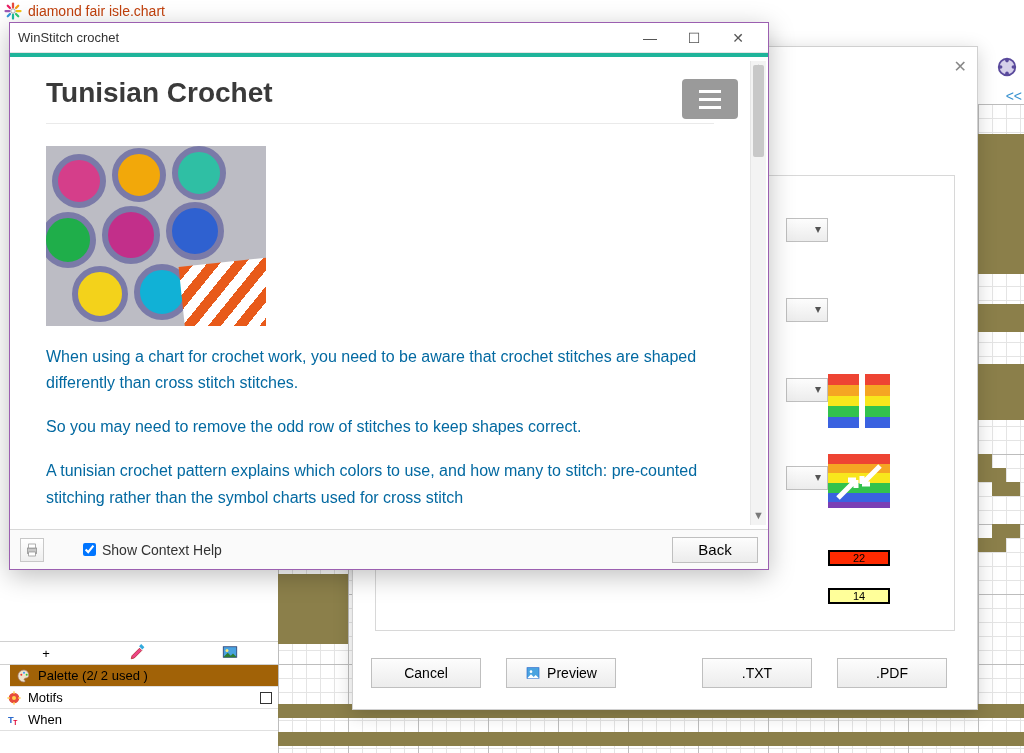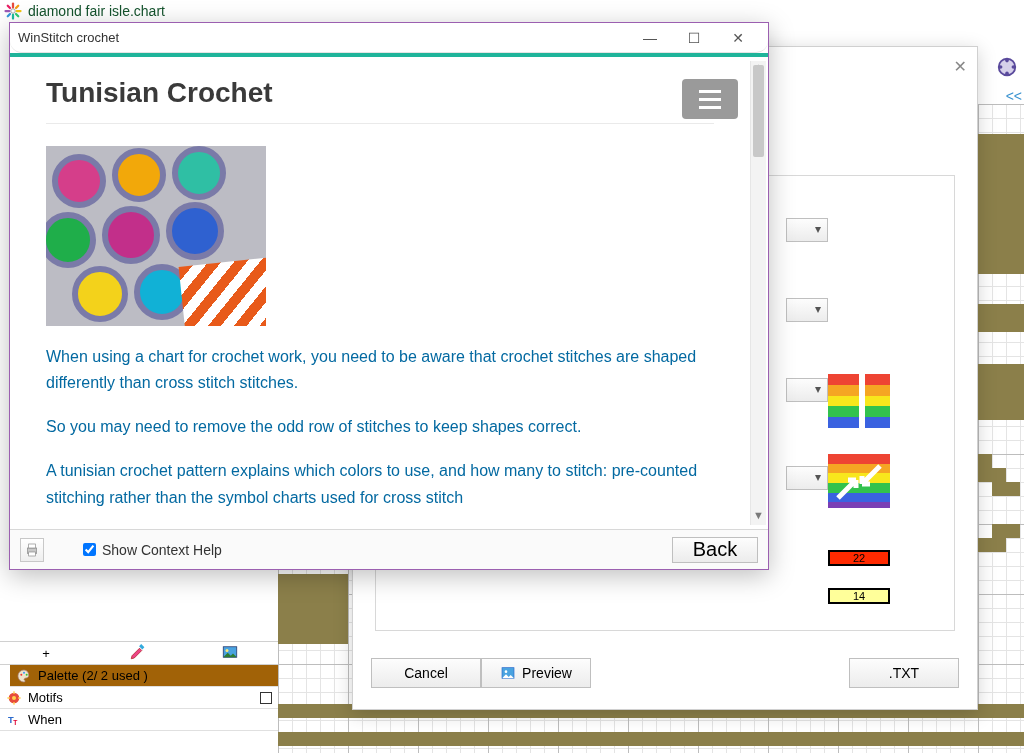--- a/index.html
+++ b/index.html
@@ -1,20 +1,20 @@
 <!DOCTYPE html>
 <html><head>
 <meta charset="utf-8">
 <style>
 * { box-sizing: border-box; margin: 0; padding: 0; font-family: "Segoe UI", Tahoma, sans-serif; }
 body { width: 1024px; height: 753px; overflow: hidden; background: #fff; position: relative; font-size: 13px; }
 
 
 .app-bg { position: absolute; inset: 0; }
-.app-title { position: absolute; left: 28px; top: 0; height: 22px; line-height: 22px; color: #14532d; font-size: 14px; }
+.app-title { position: absolute; left: 28px; top: 0; height: 22px; line-height: 22px; color: #c2410c; font-size: 14px; }
 .app-title-icon { position: absolute; left: 4px; top: 2px; width: 18px; height: 18px; }
 .app-corner-icon { position: absolute; right: 6px; top: 56px; width: 22px; height: 22px; }
 .nav-arrows { position: absolute; right: 2px; top: 88px; color: #3992d0; font-size: 14px; }
 
 
 .canvas { position: absolute; left: 278px; top: 104px; right: 0; bottom: 0;
   background:
     repeating-linear-gradient(to right, #e4e4e4 0 1px, transparent 1px 14px),
     repeating-linear-gradient(to bottom, #e4e4e4 0 1px, transparent 1px 14px),
     #fff; }
@@ -33,56 +33,56 @@
 .lp-row.selected { background:#a16207;margin-left:10px; }
 .lp-checkbox { margin-left:auto; width:12px; height:12px; border:1px solid #333; }
 .lp-icon { width:16px; height:16px; display:inline-block; }
 
 
 .dlg2 { position:absolute; left:352px; top:46px; width:626px; height:664px; background:#fff; border:1px solid #d0d0d0; box-shadow:0 4px 18px rgba(0,0,0,0.18); }
 .dlg2-close { position:absolute; right:10px; top:10px; font-size:16px; color:#888; }
 .dlg2-body { position:absolute; left:22px; top:128px; right:22px; bottom:78px; border:1px solid #d8d8d8; background:#fff; }
 .dlg2 .caret { position:absolute; width:42px; height:24px; border:1px solid #bfbfbf; background:linear-gradient(#fdfdfd,#ececec); }
 .dlg2 .caret::after{content:"▾"; position:absolute; right:6px; top:3px; color:#555; font-size:12px;}
-.dlg2-footer { position:absolute; left:0; right:0; bottom:16px; height:40px; display:flex; align-items:center; gap:0; padding:0 18px; }
+.dlg2-footer { position:absolute; left:0; right:12px; bottom:16px; height:40px; display:flex; align-items:center; gap:25px; padding:0 18px; }
 .dlg2-footer .btn { width:110px; height:30px; border:1px solid #bfbfbf; background:linear-gradient(#fdfdfd,#ececec); display:flex; align-items:center; justify-content:center; gap:6px; font-size:14px; }
 .dlg2-footer .spacer { flex:1; }
 
 
 .swatches { position:absolute; right:60px; top:198px; width:66px; }
 .sw { width:62px; height:54px; margin-bottom:26px; }
 .sw-rainbow { background:linear-gradient(#e43,#e43 20%,#f5a623 20% 40%,#f8e71c 40% 60%,#32c24d 60% 80%,#3a62e0 80%); position:relative;}
 .sw-rainbow::after{content:"";position:absolute;left:50%;top:0;bottom:0;width:6px;background:#fff;}
 .sw-rainbow2 { background:linear-gradient(#e43,#e43 18%,#f5a623 18% 36%,#f8e71c 36% 54%,#32c24d 54% 72%,#3a62e0 72% 88%,#7a3fb5 88%); position:relative;}
 .sw-rainbow2 svg{position:absolute;inset:0;}
 .sw-counts { display:flex; flex-direction:column; gap:6px;}
 .sw-counts div{height:22px;border:2px solid #000;display:flex;align-items:center;justify-content:center;font-size:11px;margin-top:16px;}
 .sw-red{background:#ff2a00;color:#000;}
 .sw-yel{background:#ffff9a;color:#000;}
 
 
 .help { position:absolute; left:9px; top:22px; width:760px; height:548px; background:#fff; border:1px solid #9b5fb0; box-shadow:0 6px 24px rgba(0,0,0,0.25); }
-.help-titlebar { height:30px; display:flex; align-items:center; padding:0 8px; border-bottom:1px solid #e4e4e4;border-radius:12px; }
+.help-titlebar { height:30px; display:flex; align-items:center; padding:0 8px; border-bottom:1px solid #e4e4e4; }
 .help-titlebar .t { flex:1; font-size:13px; color:#333; }
 .help-titlebar .winbtn { width:44px; text-align:center; font-size:14px; color:#555; }
 .help-accent { height:4px; background:#1fb49a; }
 .help-content { position:absolute; left:0; right:18px; top:34px; bottom:42px; padding:20px 36px 10px 36px; overflow:hidden; }
 .help h1 { font-size:28px; font-weight:600; color:#3a3a3a; margin-bottom:14px; }
 .help .hr { height:1px; background:#eaeaea; margin-bottom:22px; }
 .help .hamburger { position:absolute; right:30px; top:56px; width:56px; height:40px; background:#9a9a9a; border-radius:4px; display:flex; flex-direction:column; justify-content:center; align-items:center; gap:5px;}
 .help .hamburger span{display:block;width:22px;height:3px;background:#fff;}
 .help p { color:#0369a1; font-size:16px; line-height:1.65; margin-top:18px; }
 .help-scroll { position:absolute; right:2px; top:38px; bottom:44px; width:16px; background:#f3f3f3; border-left:1px solid #e6e6e6;}
 .help-scroll .thumb{position:absolute;left:2px;right:2px;top:4px;height:92px;background:#c8c8c8;border-radius:2px;}
 .help-scroll .arrow{position:absolute;left:0;right:0;height:16px;text-align:center;color:#7a7a7a;font-size:11px;}
 .help-scroll .arrow.dn{bottom:0;}
 .help-footer { position:absolute; left:0; right:0; bottom:0; height:40px; border-top:1px solid #d8d8d8; display:flex; align-items:center; padding:0 10px; gap:10px; background:#fafafa;}
 .help-footer .print { width:24px; height:24px; border:1px solid #c8c8c8; background:linear-gradient(#fff,#eee); display:flex; align-items:center; justify-content:center; }
 .help-footer label { display:flex; align-items:center; gap:6px; font-size:14px; color:#333;padding-left:29px; }
-.help-footer .back { margin-left:auto; width:86px; height:26px; border:1px solid #bfbfbf; background:linear-gradient(#fdfdfd,#ececec); font-size:20px; }
+.help-footer .back { margin-left:auto; width:86px; height:26px; border:1px solid #bfbfbf; background:linear-gradient(#fdfdfd,#ececec); font-size:15px; }
 
 
 .crochet-img { width:220px; height:180px; position:relative; background:#bcbcc4; overflow:hidden;}
 .crochet-img .cir{position:absolute;border-radius:50%;}
 </style>
 </head>
 <body>
 
 <div class="app-bg">
   <span class="app-title-icon">
@@ -219,20 +219,23 @@
           <rect x="3" y="4" width="18" height="16" fill="#4aa3e0" stroke="#2b6acc"></rect>
           <circle cx="9" cy="10" r="2" fill="#fff"></circle>
           <path d="M4 19l5-5 4 4 3-3 5 5H4z" fill="#fff"></path>
         </svg>
       <span>Preview</span>
     </button>
     <div class="spacer"></div>
     <button class="btn">
         <span>.TXT</span>
       </button>
+    <button class="btn">
+        <span>.PDF</span>
+      </button>
   </div>
 </div>
 
 <div class="help">
   <div class="help-titlebar">
     <div class="t">WinStitch crochet</div>
     <div class="winbtn">―</div>
     <div class="winbtn">☐</div>
     <div class="winbtn">✕</div>
   </div>

